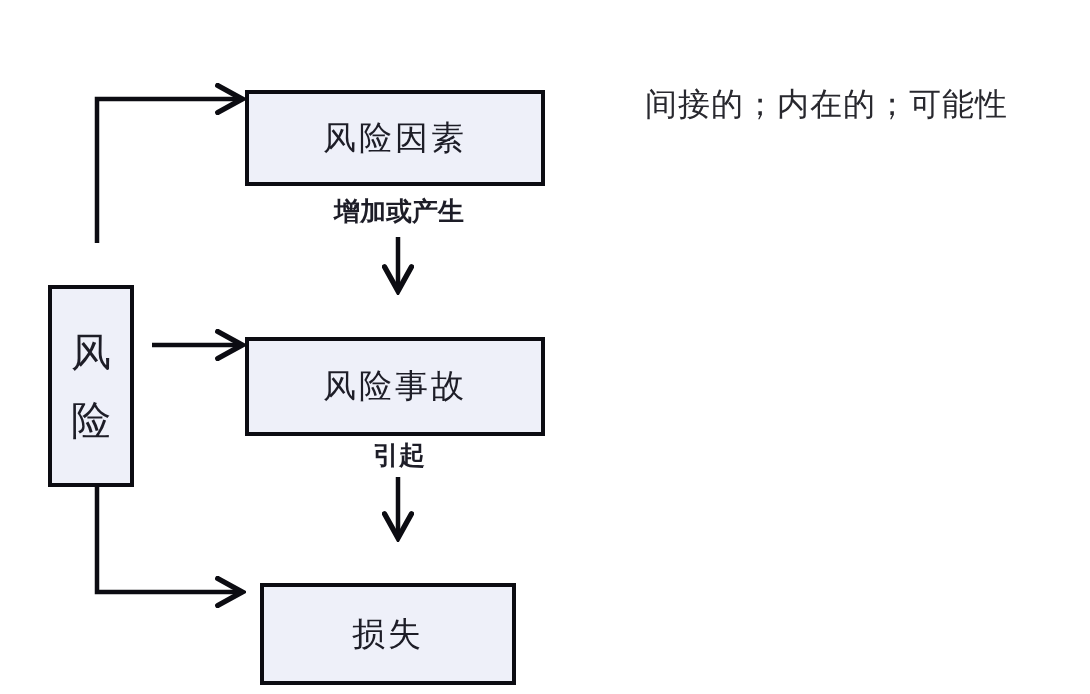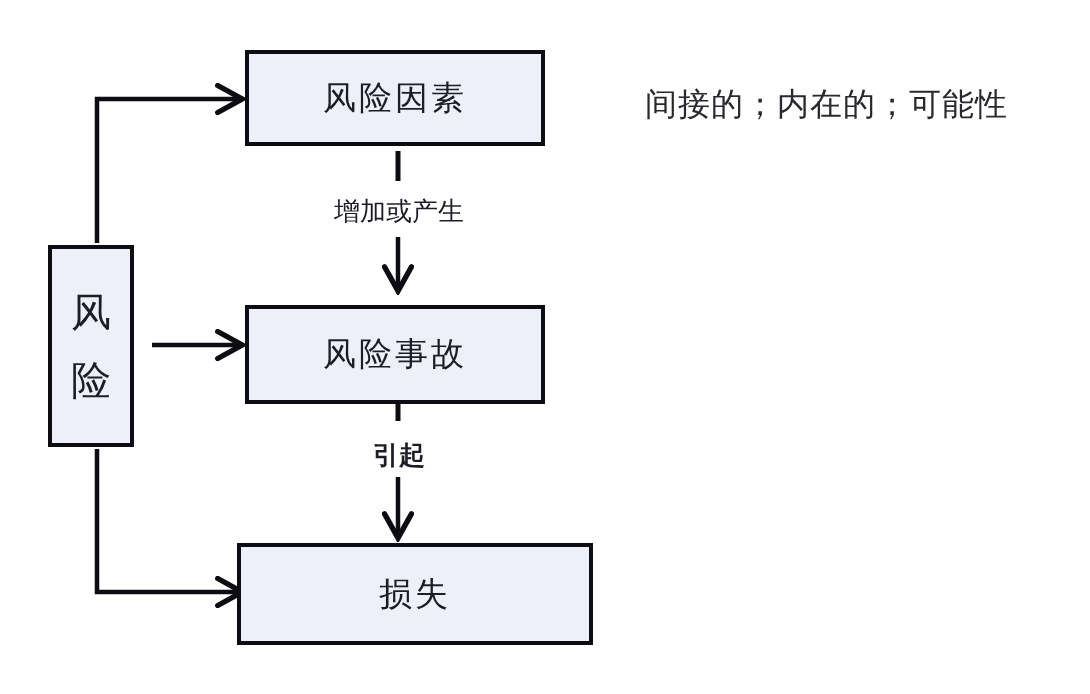--- a/index.html
+++ b/index.html
@@ -27,24 +27,25 @@
     box-sizing: border-box;
     background: #eef0f9;
     border: 4px solid #0c0c12;
     display: flex;
     align-items: center;
     justify-content: center;
     font-size: 33px;
     letter-spacing: 3px;
     color: #1d1d27;
     text-align: center;
+    margin-top: 40px;
   }
   #box-factor   { left: 245px; top: 50px;  width: 300px; height: 96px; }
-  #box-accident { left: 245px; top: 305px; width: 300px; height: 99px; }
-  #box-loss     { left: 237px; top: 543px; width: 356px; height: 102px; }
+  #box-accident { left: 245px; top: 297px; width: 300px; height: 99px; }
+  #box-loss     { left: 260px; top: 543px; width: 256px; height: 102px; }
   #box-risk     { left: 48px;  top: 245px; width: 86px;  height: 202px; font-size: 40px; letter-spacing: 0; }
   #box-risk .vtext {
     display: block;
     width: 44px;
     word-break: break-all;
     line-height: 1.7;
     text-align: center;
   }
   .side-note {
     position: absolute;
@@ -59,21 +60,21 @@
   .edge-label {
     position: absolute;
     left: 399px;
     transform: translateX(-50%);
     font-size: 26px;
     color: #1d1d27;
     white-space: nowrap;
     background: #ffffff;
     padding: 0 4px;
   }
-  #label-produce { top: 194px; }
+  #label-produce { top: 194px; font-weight: bold; }
   #label-cause   { top: 438px; font-weight: bold; }
 </style>
 </head>
 <body>
 
 <div id="canvas">
 
   <svg id="arrow-layer" viewBox="0 0 1090 694" xmlns="http://www.w3.org/2000/svg" aria-hidden="true">
     <defs>
       <marker id="arw" viewBox="0 0 12 12" refX="9" refY="6" markerWidth="7.2" markerHeight="7.2" orient="auto" markerUnits="strokeWidth">

